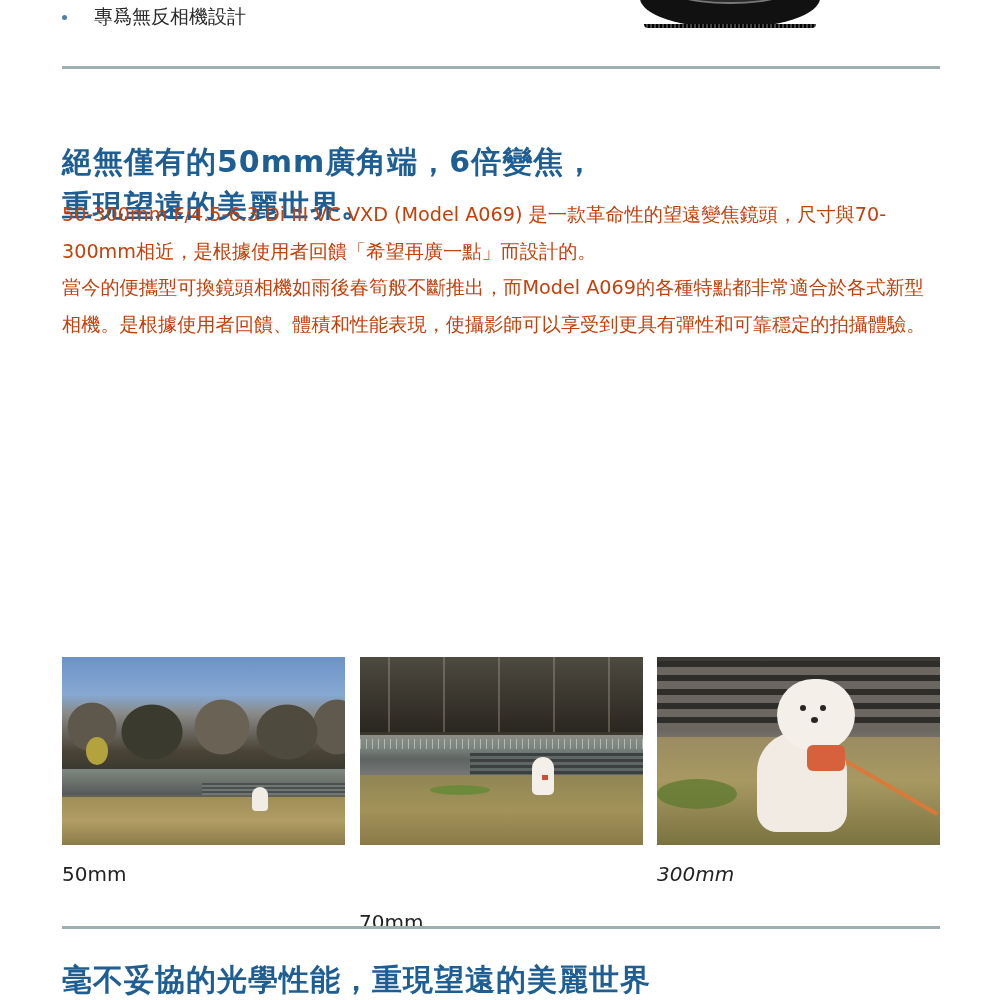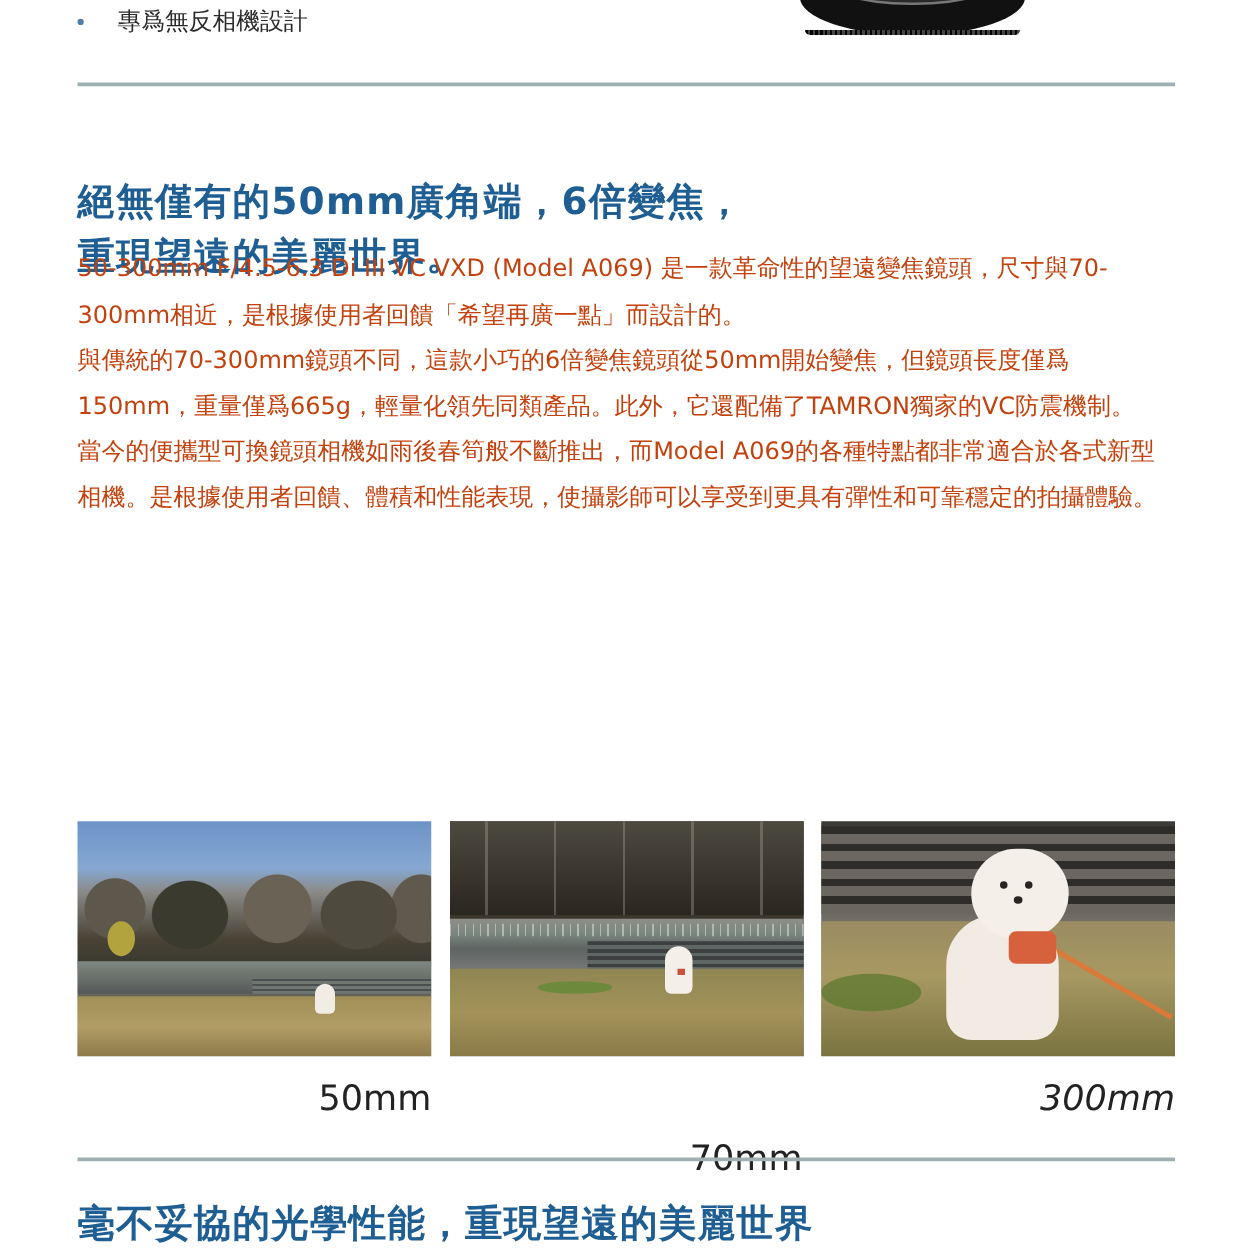--- a/index.html
+++ b/index.html
@@ -20,21 +20,21 @@
 
     .section-title { position: absolute; left: 62px; color: #1f5e93; font-weight: bold; font-size: 30px; line-height: 44px; letter-spacing: 1px; }
     .title1 { top: 94px; width: 700px; margin-top: 46px; }
     .title2 { top: 958px; }
 
     .body-text { position: absolute; left: 62px; top: 197px; width: 880px; font-size: 19.2px; line-height: 36.5px; color: #c2410c; }
     .body-text p { margin: 0; }
 
     .photos { position: absolute; left: 62px; top: 657px; width: 878px; display: flex; justify-content: space-between; }
     .photo { width: 283px; height: 188px; position: relative; overflow: hidden; }
-    .caption { position: absolute; top: 862px; font-size: 28px; color: #222; width: 283px; text-align: right; }
+    .caption { position: absolute; top: 862px; font-size: 20px; color: #222; width: 283px; text-align: left; }
 
     
     .p1 { background: linear-gradient(180deg, #6d93c6 0%, #86a8d2 20%, #8a8a88 30%, #4a4336 50%, #3a3a30 60%, #5d6a63 63%, #7f8982 68%, #5e5a50 75%, #9a8d5f 76%, #a38f5c 88%, #8c7b4d 100%); }
     .p1 .trees { position: absolute; left: 0; right: 0; top: 30px; height: 80px; background: radial-gradient(ellipse 40px 40px at 30px 40px, #5e574c 60%, transparent 62%), radial-gradient(ellipse 50px 45px at 90px 45px, #3a3a2e 60%, transparent 62%), radial-gradient(ellipse 45px 45px at 160px 40px, #6b6256 60%, transparent 62%), radial-gradient(ellipse 50px 45px at 225px 45px, #4f4a3e 60%, transparent 62%), radial-gradient(ellipse 40px 45px at 275px 40px, #605a4e 60%, transparent 62%); }
     .p1 .yellowtree { position: absolute; left: 24px; top: 80px; width: 22px; height: 28px; border-radius: 50%; background: #b2a33e; }
     .p1 .wall { position: absolute; left: 0; right: 0; top: 112px; height: 26px; background: linear-gradient(180deg, #7e8782 0%, #6f766f 40%, #55585a 100%); }
     .p1 .steps { position: absolute; left: 140px; right: 0; top: 126px; height: 12px; background: repeating-linear-gradient(180deg, #4b4f4f 0 2px, #707773 2px 4px); }
     .p1 .grass { position: absolute; left: 0; right: 0; top: 140px; bottom: 0; background: linear-gradient(180deg, #a08e58 0%, #b19d65 50%, #8c7a4a 100%); }
     .p1 .dog { position: absolute; left: 190px; top: 130px; width: 16px; height: 24px; border-radius: 8px 8px 4px 4px; background: #f1ece4; }
 
@@ -77,21 +77,20 @@
 
 <div class="divider d1"></div>
 
 <h2 class="section-title title1">
   <span>絕無僅有的50mm廣角端，6倍變焦，</span><br>
   <span>重現望遠的美麗世界。</span>
 </h2>
 
 <div class="body-text">
   <p>50-300mm F/4.5-6.3 Di III VC VXD (Model A069) 是一款革命性的望遠變焦鏡頭，尺寸與70-300mm相近，是根據使用者回饋「希望再廣一點」而設計的。</p>
-  <p>與傳統的70-300mm鏡頭不同，這款小巧的6倍變焦鏡頭從50mm開始變焦，但鏡頭長度僅爲150mm，重量僅爲665g，輕量化領先同類產品。此外，它還配備了TAMRON獨家的VC防震機制。</p>
   <p>當今的便攜型可換鏡頭相機如雨後春筍般不斷推出，而Model  A069的各種特點都非常適合於各式新型相機。是根據使用者回饋、體積和性能表現，使攝影師可以享受到更具有彈性和可靠穩定的拍攝體驗。</p>
 </div>
 
 <div class="photos">
   <div class="photo p1" title="Dog sitting on grass in park, wide view with trees and blue sky">
     <div class="trees"></div>
     <div class="yellowtree"></div>
     <div class="wall"></div>
     <div class="steps"></div>
     <div class="grass"></div>

